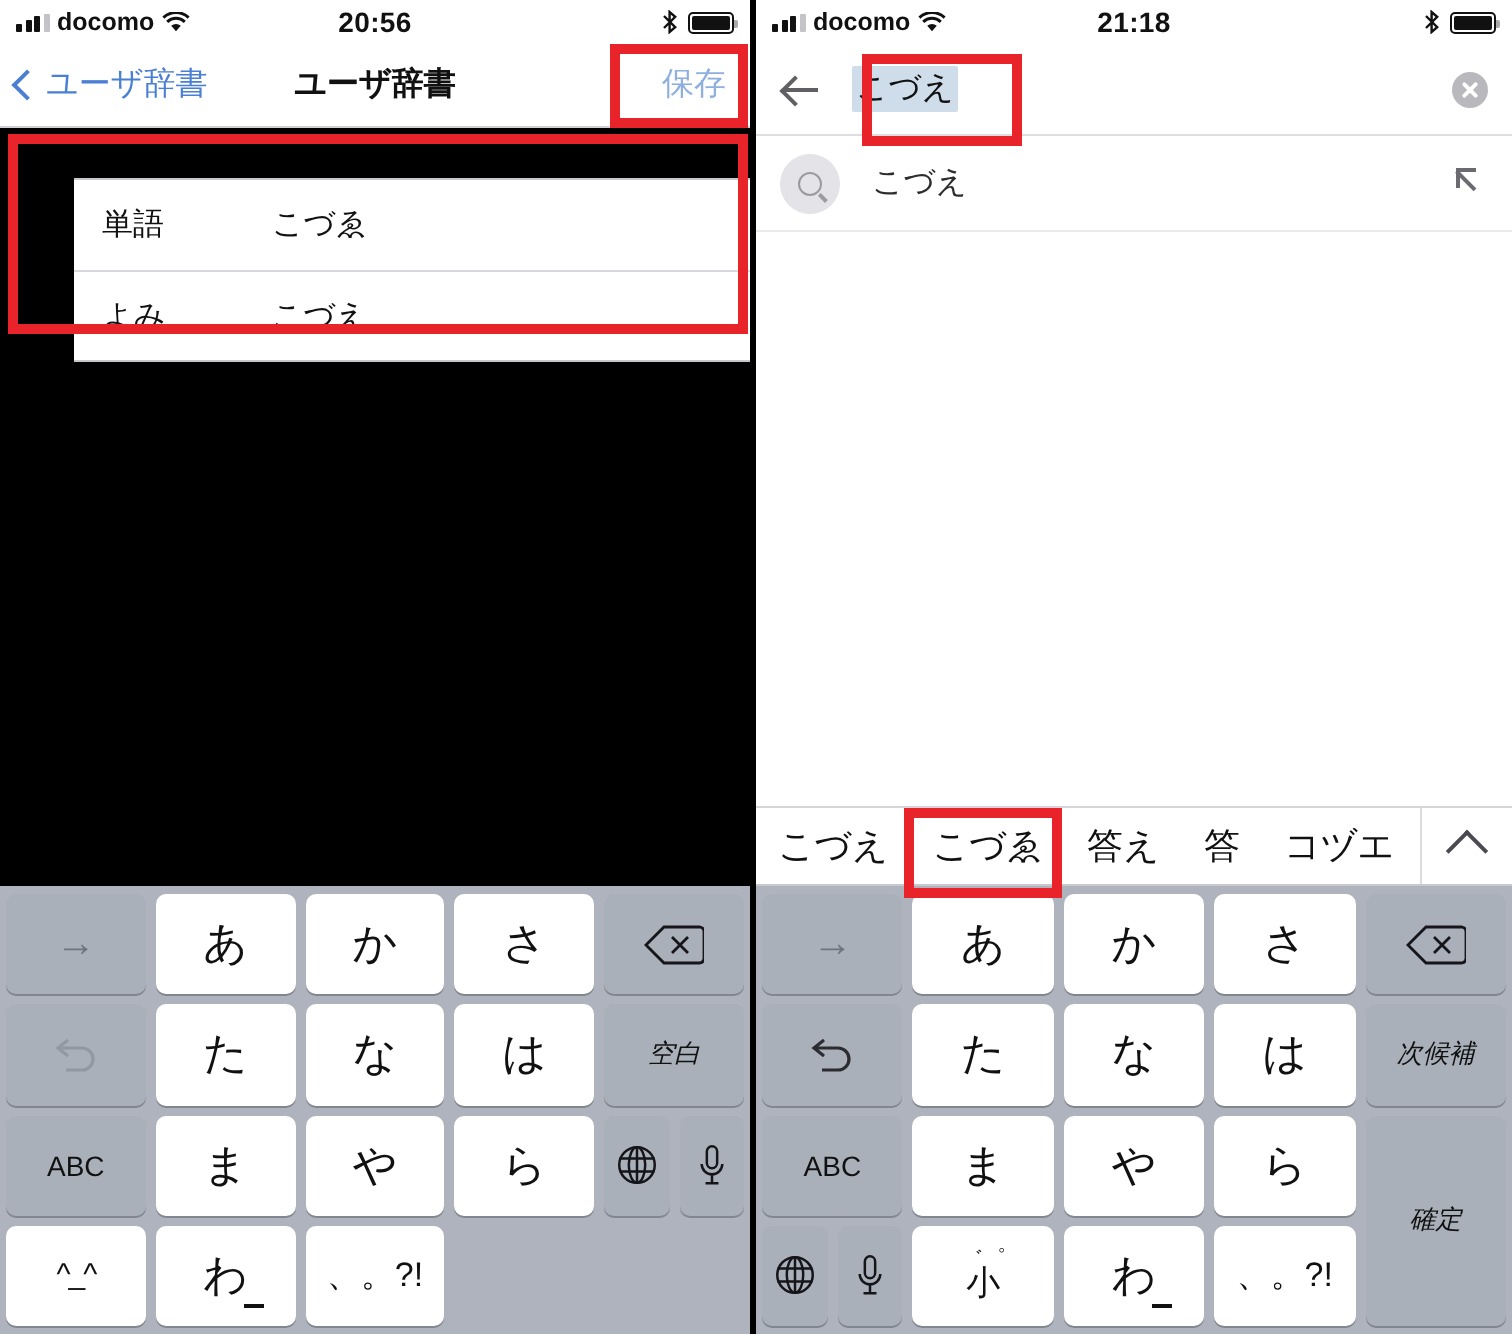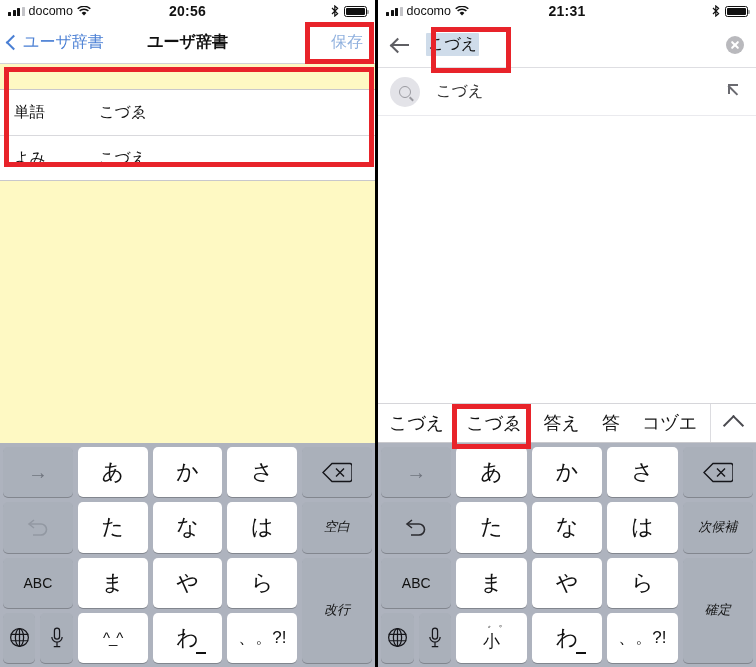--- a/index.html
+++ b/index.html
@@ -16,39 +16,39 @@
   .sb-left{display:flex;align-items:center;gap:4px;}
   .sb-center{position:absolute;left:0;right:0;text-align:center;font-size:14px;
              font-weight:bold;letter-spacing:.2px;pointer-events:none;}
   .sb-right{margin-left:auto;display:flex;align-items:center;gap:5px;}
   .bars{display:flex;align-items:flex-end;gap:1.5px;height:9px;}
   .bars i{width:3px;background:#111;border-radius:.5px;display:block;}
   .bars i:nth-child(1){height:3.5px;}
   .bars i:nth-child(2){height:5.5px;}
   .bars i:nth-child(3){height:7.5px;}
   .bars i:nth-child(4){height:9px;background:#c4c4c8;}
-  .carrier{font-size:12.5px;font-weight:normal;}
+  .carrier{font-size:12.5px;font-weight:bold;}
   .batt{width:23px;height:11px;border:1px solid #111;border-radius:2.5px;
         position:relative;box-sizing:border-box;padding:1px;}
   .batt::after{content:"";position:absolute;right:-3px;top:3.2px;width:1.6px;height:4px;
                background:#aaa;border-radius:0 1px 1px 0;}
   .batt span{display:block;height:100%;background:#111;border-radius:1px;}
 
   
   .navbar{height:42px;display:flex;align-items:center;position:relative;
           background:#fff;border-bottom:1px solid #d2d2d6;padding:0 8px;box-sizing:border-box;}
   .back{display:flex;align-items:center;color:#4a7fd4;font-size:16px;gap:1px;cursor:pointer;}
   .chev-l{width:9px;height:9px;border-left:2.4px solid #4a7fd4;border-bottom:2.4px solid #4a7fd4;
           transform:rotate(45deg);margin-right:3px;}
   .nav-title{position:absolute;left:0;right:0;text-align:center;font-size:16px;
              font-weight:bold;color:#111;pointer-events:none;}
   .nav-right{margin-left:auto;color:#8fb0de;font-size:16px;z-index:2;padding:2px 4px;}
 
   
-  .body-l{background:#fef9c3;height:calc(667px - 22px - 42px - 224px);position:relative;}
+  .body-l{background:#000000;height:calc(667px - 22px - 42px - 224px);position:relative;padding-left:37px;}
   .gap{height:25px;}
   .cells{background:#fff;border-top:1px solid #c8c8cc;border-bottom:1px solid #c8c8cc;}
   .cell{height:45px;display:flex;align-items:center;padding:0 14px;box-sizing:border-box;}
   .cell + .cell{border-top:1px solid #d9d9dd;}
   .cell-label{width:85px;font-size:15.5px;color:#111;}
   .cell-value{font-size:15.5px;color:#111;}
   .footnote{padding:7px 14px 0 14px;font-size:12.5px;line-height:1.45;color:#8a8a8f;}
 
   
   .rbox{position:absolute;border:5px solid #e8232a;box-sizing:border-box;z-index:30;
@@ -200,21 +200,20 @@
       </div>
       <div class="key">た</div>
       <div class="key">な</div>
       <div class="key">は</div>
       <div class="key fn small-lbl">空白</div>
 
       <div class="key fn sm">ABC</div>
       <div class="key">ま</div>
       <div class="key">や</div>
       <div class="key">ら</div>
-      <div class="key fn tall small-lbl">改行</div>
 
       <div class="split">
         <div class="key fn">
           <svg width="21" height="21" viewBox="0 0 22 22">
             <circle cx="11" cy="11" r="9.3" fill="none" stroke="#15151a" stroke-width="1.3"></circle>
             <ellipse cx="11" cy="11" rx="4.3" ry="9.3" fill="none" stroke="#15151a" stroke-width="1.3"></ellipse>
             <path d="M1.9 7.6 H20.1 M1.9 14.4 H20.1 M11 1.7 V20.3" stroke="#15151a" stroke-width="1.3"></path>
           </svg>
         </div>
         <div class="key fn">
@@ -241,21 +240,21 @@
             <i></i>
             <i></i>
           </span>
         <span class="carrier">docomo</span>
         <svg width="14" height="11" viewBox="0 0 14 11">
           <path d="M7 9.6 L4.6 6.9 A3.6 3.6 0 0 1 9.4 6.9 Z" fill="#111"></path>
           <path d="M2.6 4.9 A6.5 6.5 0 0 1 11.4 4.9" stroke="#111" stroke-width="1.5" fill="none"></path>
           <path d="M0.7 2.8 A9.2 9.2 0 0 1 13.3 2.8" stroke="#111" stroke-width="1.5" fill="none"></path>
         </svg>
       </div>
-      <div class="sb-center">21:31</div>
+      <div class="sb-center">21:18</div>
       <div class="sb-right">
         <svg width="8" height="12" viewBox="0 0 8 12">
           <path d="M1 3 L6.6 8.6 L3.8 11 L3.8 1 L6.6 3.4 L1 9" stroke="#111" stroke-width="1.2" fill="none"></path>
         </svg>
         <span class="batt">
             <span></span>
           </span>
       </div>
     </div>
 

